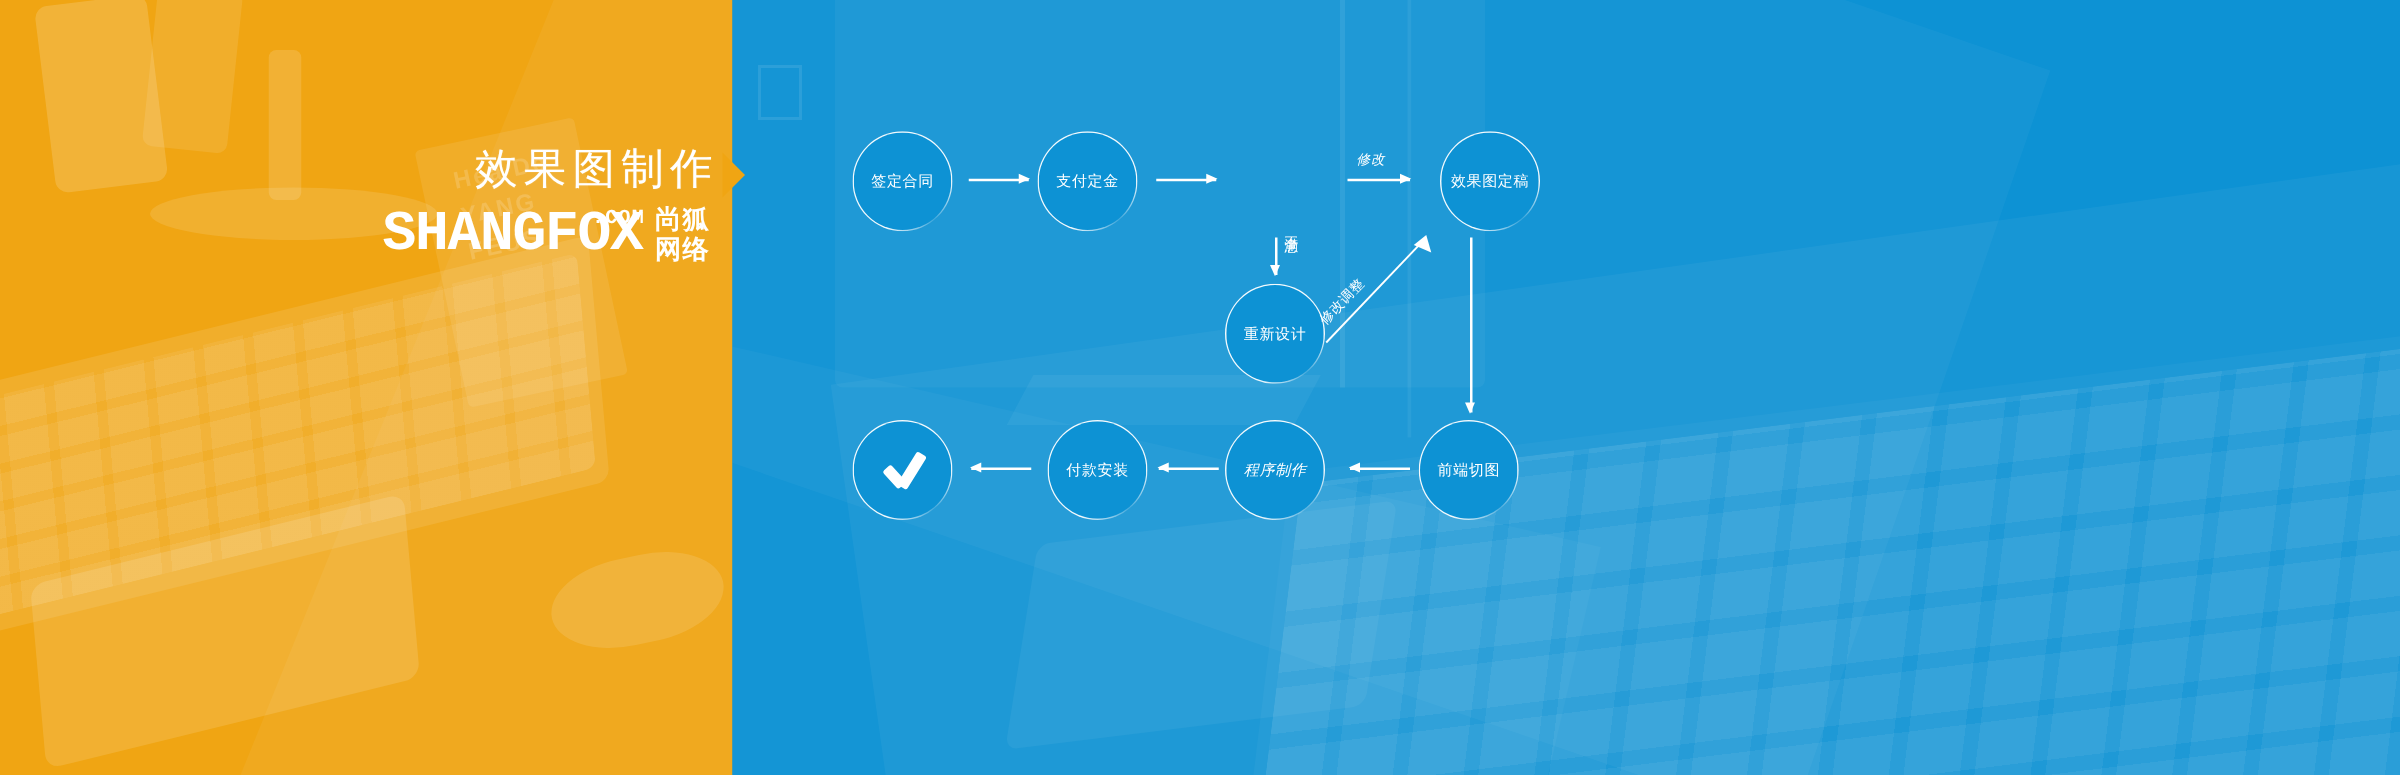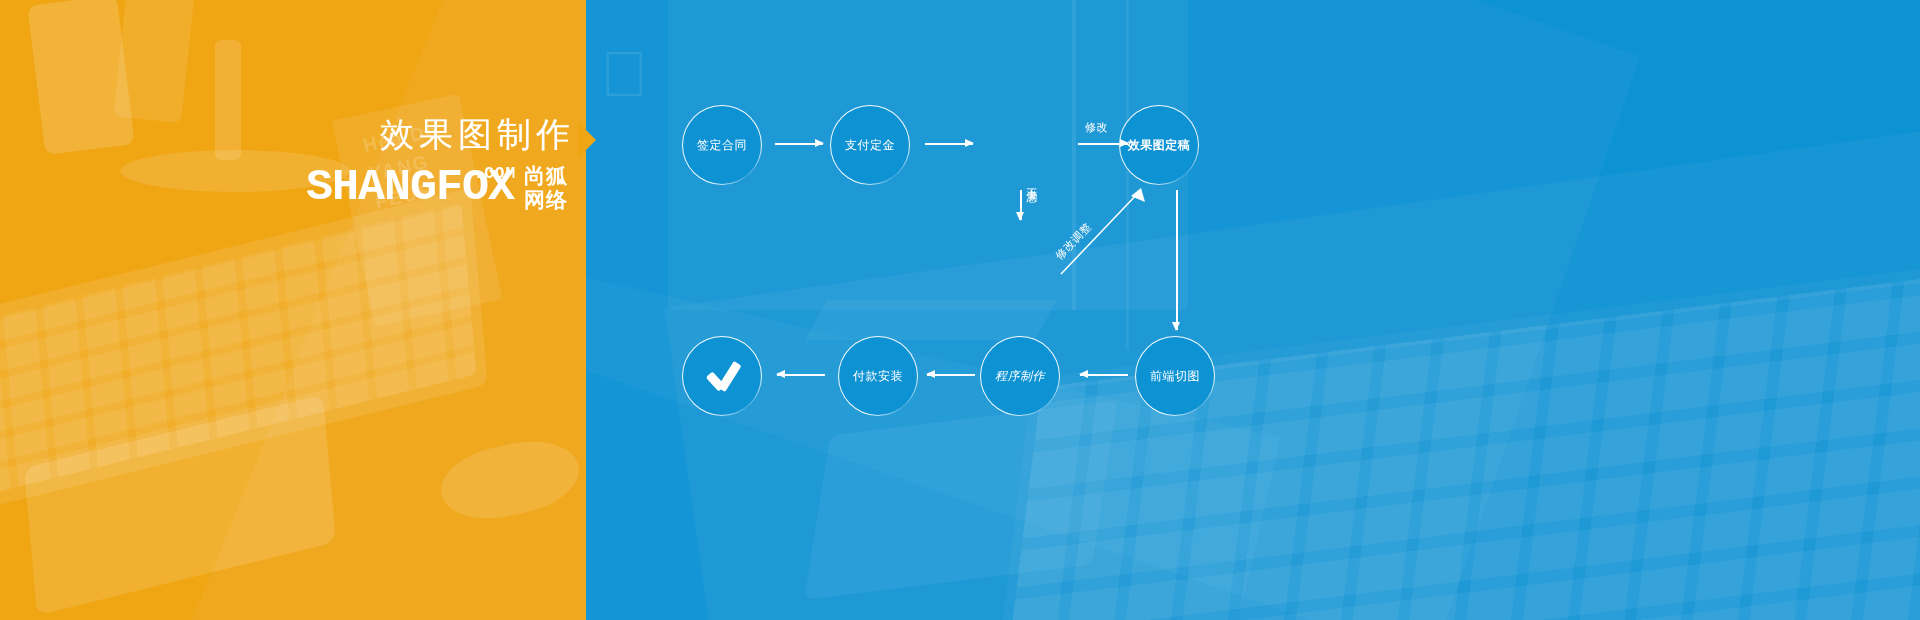--- a/index.html
+++ b/index.html
@@ -353,42 +353,45 @@
   <div class="notch"></div>
 
   <div class="flow">
 
     <div class="node" style="left:830px; top:105px;">
       <span class="lbl">支付定金</span>
     </div>
     <div class="node" style="left:682px; top:105px;">
       <span class="lbl">签定合同</span>
     </div>
-    <div class="node" style="left:1119px; top:105px;font-weight:bold;">
+    <div class="node" style="left:1152px; top:105px;">
       <span class="lbl">效果图定稿</span>
     </div>
 
+    <div class="node" style="left:980px; top:227px;">
+      <span class="lbl">重新设计</span>
+    </div>
 
     <div class="node" style="left:1135px; top:336px;text-align:right;">
       <span class="lbl">前端切图</span>
     </div>
     <div class="node" style="left:980px; top:336px;font-style:italic;">
       <span class="lbl">程序制作</span>
     </div>
     <div class="node" style="left:838px; top:336px;">
       <span class="lbl">付款安装</span>
     </div>
     <div class="node check" style="left:682px; top:336px;">
       <span class="check-glyph"></span>
     </div>
 
     <div class="arrow-h" style="left:775px; top:143px; width:48px;"></div>
     <div class="arrow-h" style="left:925px; top:143px; width:48px;"></div>
     <div class="arrow-h" style="left:1078px; top:143px; width:50px;"></div>
-    <div class="edge-label" style="left:1085px; top:120px;">修改</div>
+    <div class="edge-label" style="left:1085px; top:120px;font-style:italic;">修改</div>
 
     <div class="arrow-v" style="left:1020px; top:190px; height:30px;"></div>
     <div class="edge-label vertical" style="left:1024px; top:180px;">不满意</div>
 
     <div class="arrow-diag" style="left:1055px; top:180px;">
       <svg width="100" height="100" viewBox="0 0 100 100">
         <line x1="6" y1="94" x2="86" y2="10" stroke="#ffffff" stroke-width="1.5"></line>
         <polygon points="86,8 90,22 76,16" fill="#ffffff"></polygon>
       </svg>
     </div>

